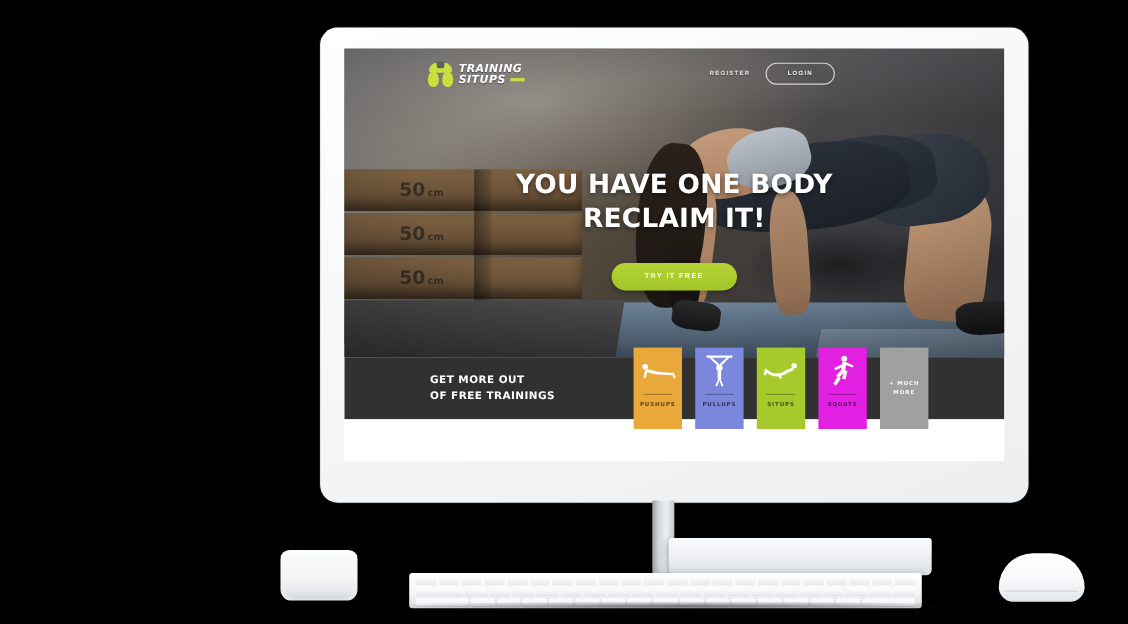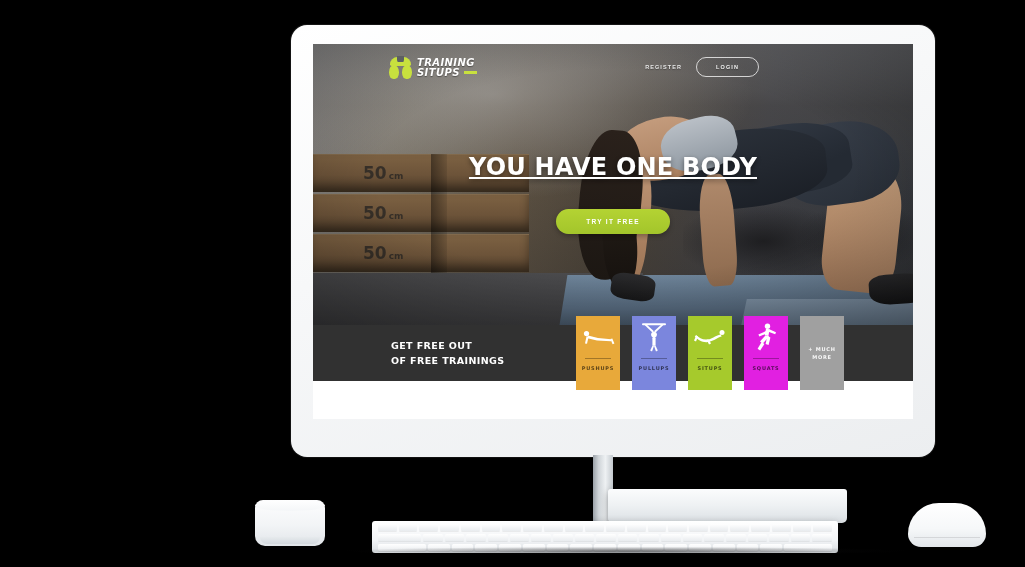--- a/index.html
+++ b/index.html
@@ -213,21 +213,20 @@
 
   
   #hero-copy{
     position:absolute; left:0; top:108px; width:600px; text-align:center; z-index:5;
   }
   #hero-copy h1{
     font-family:"DejaVu Sans", sans-serif;
     color:#ffffff; font-size:24px; font-weight:700; line-height:1.28;
     letter-spacing:0.2px;
     text-shadow:0 2px 5px rgba(0,0,0,0.48);
-    text-decoration:underline;
   }
   #cta{
     display:inline-block; margin-top:26px;
     background:linear-gradient(180deg,#b4d333 0%,#a3c52b 100%);
     color:#ffffff; font-size:6.5px; font-weight:700; letter-spacing:1.3px;
     padding:9px 30px; border-radius:16px; border:none; cursor:pointer;
     box-shadow:0 2px 5px rgba(0,0,0,0.28);
   }
 
   
@@ -386,28 +385,29 @@
           </div>
           <div id="nav">
             <span id="nav-register">REGISTER</span>
             <span id="nav-login">LOGIN</span>
           </div>
         </div>
 
         <div id="hero-copy">
           <h1>
             <span>YOU HAVE ONE BODY</span><br>
+            <span>RECLAIM IT!</span>
           </h1>
           <button id="cta">TRY IT FREE</button>
         </div>
       </div>
 
       <div id="featurebar">
         <div id="feature-heading">
-          <div>GET FREE OUT</div>
+          <div>GET MORE OUT</div>
           <div>OF FREE TRAININGS</div>
         </div>
 
         <div id="tiles">
 
           <div class="tile pushups">
             <div class="tile-icon">
               <svg width="34" height="20" viewBox="0 0 34 20">
                   <g fill="#ffffff">
                 <circle cx="5.5" cy="6.5" r="2.6"></circle>

